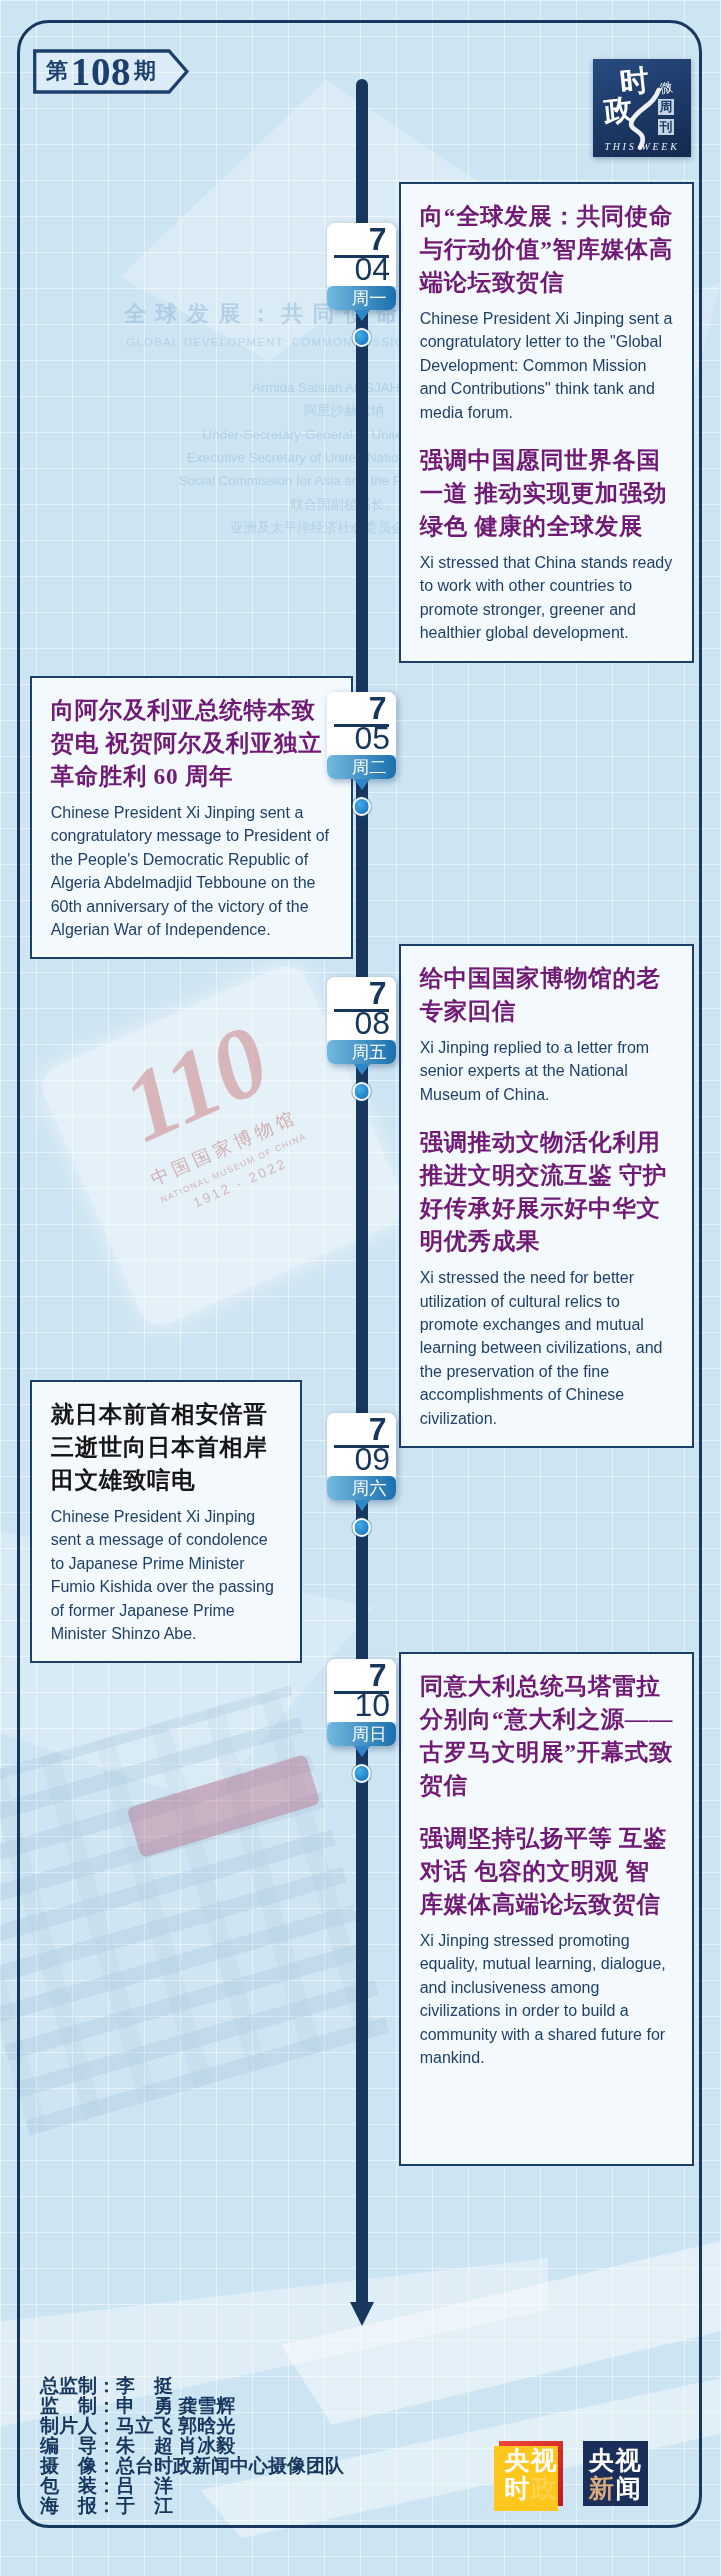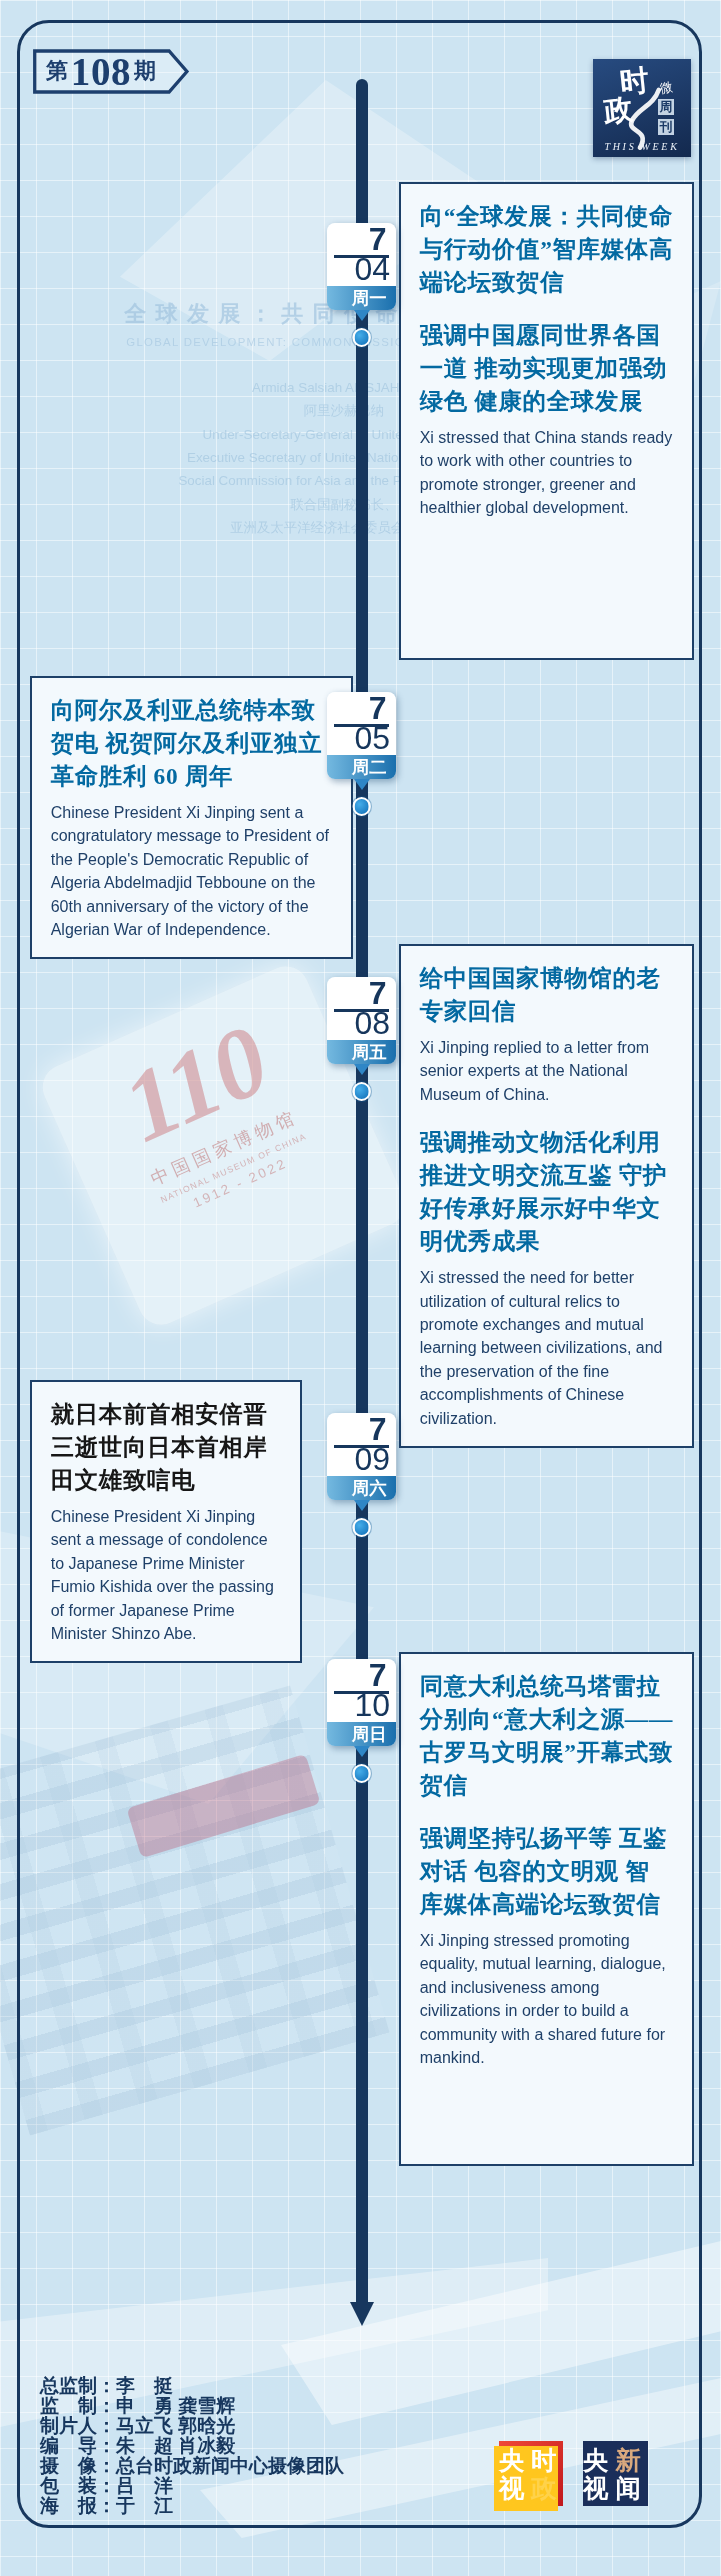--- a/index.html
+++ b/index.html
@@ -73,46 +73,46 @@
   .tl-arrow{position:absolute;left:350px;top:2302px;width:0;height:0;z-index:3;
     border-left:12px solid transparent;border-right:12px solid transparent;border-top:24px solid #17375e;}
 
   .date-badge{position:absolute;left:327px;width:69px;z-index:5;}
   .db-top{border-radius:8px;overflow:hidden;box-shadow:2px 2.7px 6px rgba(20,60,100,.35);}
   .db-white{position:relative;height:63px;background:#fff;}
   .db-month{position:absolute;top:-1.3px;right:9.4px;font-size:32px;font-weight:700;color:#16365c;line-height:35px;}
   .db-line{position:absolute;top:32px;left:6.7px;width:55px;height:2.7px;background:#16365c;}
   .db-day{position:absolute;top:29px;right:6px;font-size:32px;font-weight:400;color:#16365c;line-height:35px;}
   .db-week{height:24px;background:linear-gradient(90deg,#74b9e0,#1a6fad);color:#fff;font-size:17.4px;
-    font-weight:700;text-align:right;padding-right:9.4px;line-height:24px;box-sizing:border-box;}
+    font-weight:400;text-align:right;padding-right:9.4px;line-height:24px;box-sizing:border-box;border-radius:6px;}
   .db-pointer{width:0;height:0;margin:0 auto;border-left:8px solid transparent;
     border-right:8px solid transparent;border-top:11.4px solid #2f86c6;}
   .db-dot{position:absolute;left:50%;transform:translateX(-50%);top:105px;width:14.7px;height:14.7px;
     border-radius:50%;background:radial-gradient(circle at 35% 35%,#46aeea,#0e6cb5);
     border:2px solid #fff;box-shadow:0 0 0 1.3px rgba(14,90,150,.35);}
 
   
   .card{position:absolute;background:#f3f9fd;border:2px solid #1d4068;box-sizing:border-box;
     padding:16px 18.7px;z-index:4;}
   .card .cn{font-family:"Liberation Serif","DejaVu Serif",serif;font-size:23.4px;line-height:33px;
-    font-weight:600;color:#0369a1;letter-spacing:0.7px;margin:0;}
+    font-weight:600;color:#701a75;letter-spacing:0.7px;margin:0;}
   .card .cn.black{color:#161616;}
   .card .en{font-size:16px;line-height:23.4px;color:#1f4068;margin:8px 0 0 0;}
   .card .sec2{margin-top:20px;}
   .card1{left:399px;top:182px;width:295px;min-height:478px;}
   .card2{left:30px;top:676px;width:323px;min-height:275px;}
   .card3{left:399px;top:944px;width:295px;min-height:434px;}
   .card4{left:30px;top:1380px;width:272px;min-height:266px;}
   .card5{left:399px;top:1652px;width:295px;min-height:514px;}
 
   
   .credits{position:absolute;left:40px;top:2376px;z-index:6;color:#17375e;font-size:19px;
     line-height:20px;font-weight:700;}
   .flogo{position:absolute;top:2441px;width:64px;height:65px;z-index:6;display:flex;
-    flex-direction:row;align-items:center;justify-content:center;font-weight:700;font-size:25.4px;
+    flex-direction:column;align-items:center;justify-content:center;font-weight:700;font-size:25.4px;
     line-height:28px;color:#fff;letter-spacing:1.3px;}
   .flogo-red{left:499px;background:linear-gradient(135deg,#ef4837,#c0181d);}
   .flogo-red::before{content:"";position:absolute;left:-4.7px;bottom:-4.7px;width:64px;height:65px;
     background:#ffc61e;z-index:-1;}
   .flogo-navy{left:583px;width:65px;background:#1a2e5a;}
   .accent-y{color:#ffd24a;}
   .accent-t{color:#d9a97e;}
 </style>
 </head>
 <body>
@@ -238,20 +238,21 @@
         <span class="db-day">10</span>
       </div>
       <div class="db-week">周日</div>
     </div>
     <div class="db-pointer"></div>
     <div class="db-dot"></div>
   </div>
 
   <div class="card card1">
     <h2 class="cn">向“全球发展：共同使命与行动价值”智库媒体高端论坛致贺信</h2>
+    <p class="en">Chinese President Xi Jinping sent a congratulatory letter to the "Global Development: Common Mission and Contributions" think tank and media forum.</p>
     <h2 class="cn sec2">强调中国愿同世界各国一道 推动实现更加强劲 绿色 健康的全球发展</h2>
     <p class="en">Xi stressed that China stands ready to work with other countries to promote stronger, greener and healthier global development.</p>
   </div>
 
   <div class="card card2">
     <h2 class="cn">向阿尔及利亚总统特本致贺电 祝贺阿尔及利亚独立革命胜利 60 周年</h2>
     <p class="en">Chinese President Xi Jinping sent a congratulatory message to President of the People's Democratic Republic of Algeria Abdelmadjid Tebboune on the 60th anniversary of the victory of the Algerian War of Independence.</p>
   </div>
 
   <div class="card card3">

